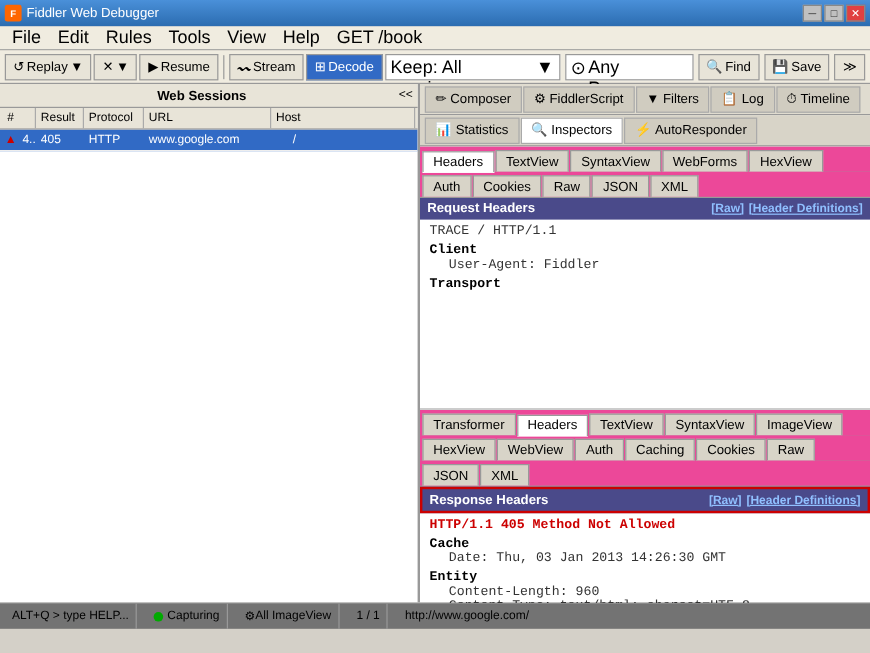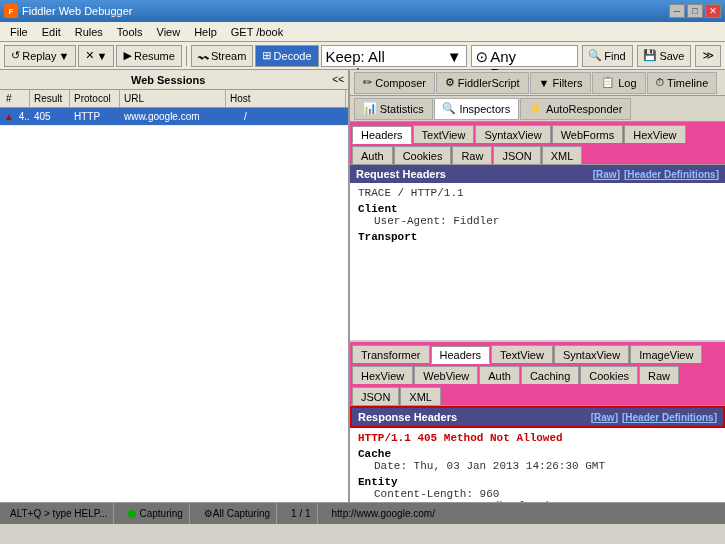--- a/index.html
+++ b/index.html
@@ -8,21 +8,21 @@
     
     .title-bar { background: linear-gradient(to bottom, #4a90d9, #2b6cb0); color: white; height: 22px; display: flex; align-items: center; justify-content: space-between; padding: 0 4px; font-size: 11px; }
     .title-bar-left { display: flex; align-items: center; gap: 4px; }
     .title-bar-icon { width: 14px; height: 14px; background: #ff6600; border-radius: 2px; display: flex; align-items: center; justify-content: center; color: white; font-size: 8px; font-weight: bold; }
     .title-bar-buttons { display: flex; gap: 2px; }
     .title-btn { width: 16px; height: 14px; background: #c0c0c0; border: 1px solid #888; cursor: pointer; display: flex; align-items: center; justify-content: center; font-size: 9px; color: #333; }
     .title-btn.close { background: #e04040; color: white; }
     
     
     .menu-bar { background: #f0ece0; height: 20px; display: flex; align-items: center; padding: 0 4px; border-bottom: 1px solid #999; gap: 2px; }
-    .menu-item { padding: 1px 6px; cursor: pointer; font-size: 11px; color: #000; }
+    .menu-item { padding: 1px 6px; cursor: pointer; font-size: 15px; color: #000; }
     
     
     .toolbar { background: #f0ece0; height: 28px; display: flex; align-items: center; padding: 2px 4px; border-bottom: 1px solid #999; gap: 2px; }
     .toolbar-btn { display: flex; align-items: center; gap: 2px; padding: 2px 6px; background: #e8e4d8; border: 1px solid #999; cursor: pointer; font-size: 11px; height: 22px; white-space: nowrap; }
     .toolbar-btn.active { background: #316ac5; color: white; }
     .toolbar-separator { width: 1px; background: #999; height: 20px; margin: 0 2px; }
     .toolbar-right { margin-left: auto; display: flex; align-items: center; gap: 4px; }
     .keep-dropdown { display: flex; align-items: flex-start; gap: 2px; padding: 2px 4px; background: #ffffff; border: 1px solid #999; cursor: pointer; font-size: 15px; height: 22px; }
     
     
@@ -296,21 +296,21 @@
 <div class="status-bar">
   <div class="status-segment">
     <span>ALT+Q &gt; type HELP...</span>
   </div>
   <div class="status-segment">
     <span class="green-dot"></span>
     <span>Capturing</span>
   </div>
   <div class="status-segment">
     <span>⚙</span>
-    <span>All Capturing</span>
+    <span>All ImageView</span>
   </div>
   <div class="status-segment">
     <span>1 / 1</span>
   </div>
   <div class="status-segment">
     <span>http://www.google.com/</span>
   </div>
 </div>
 
 </body></html>

